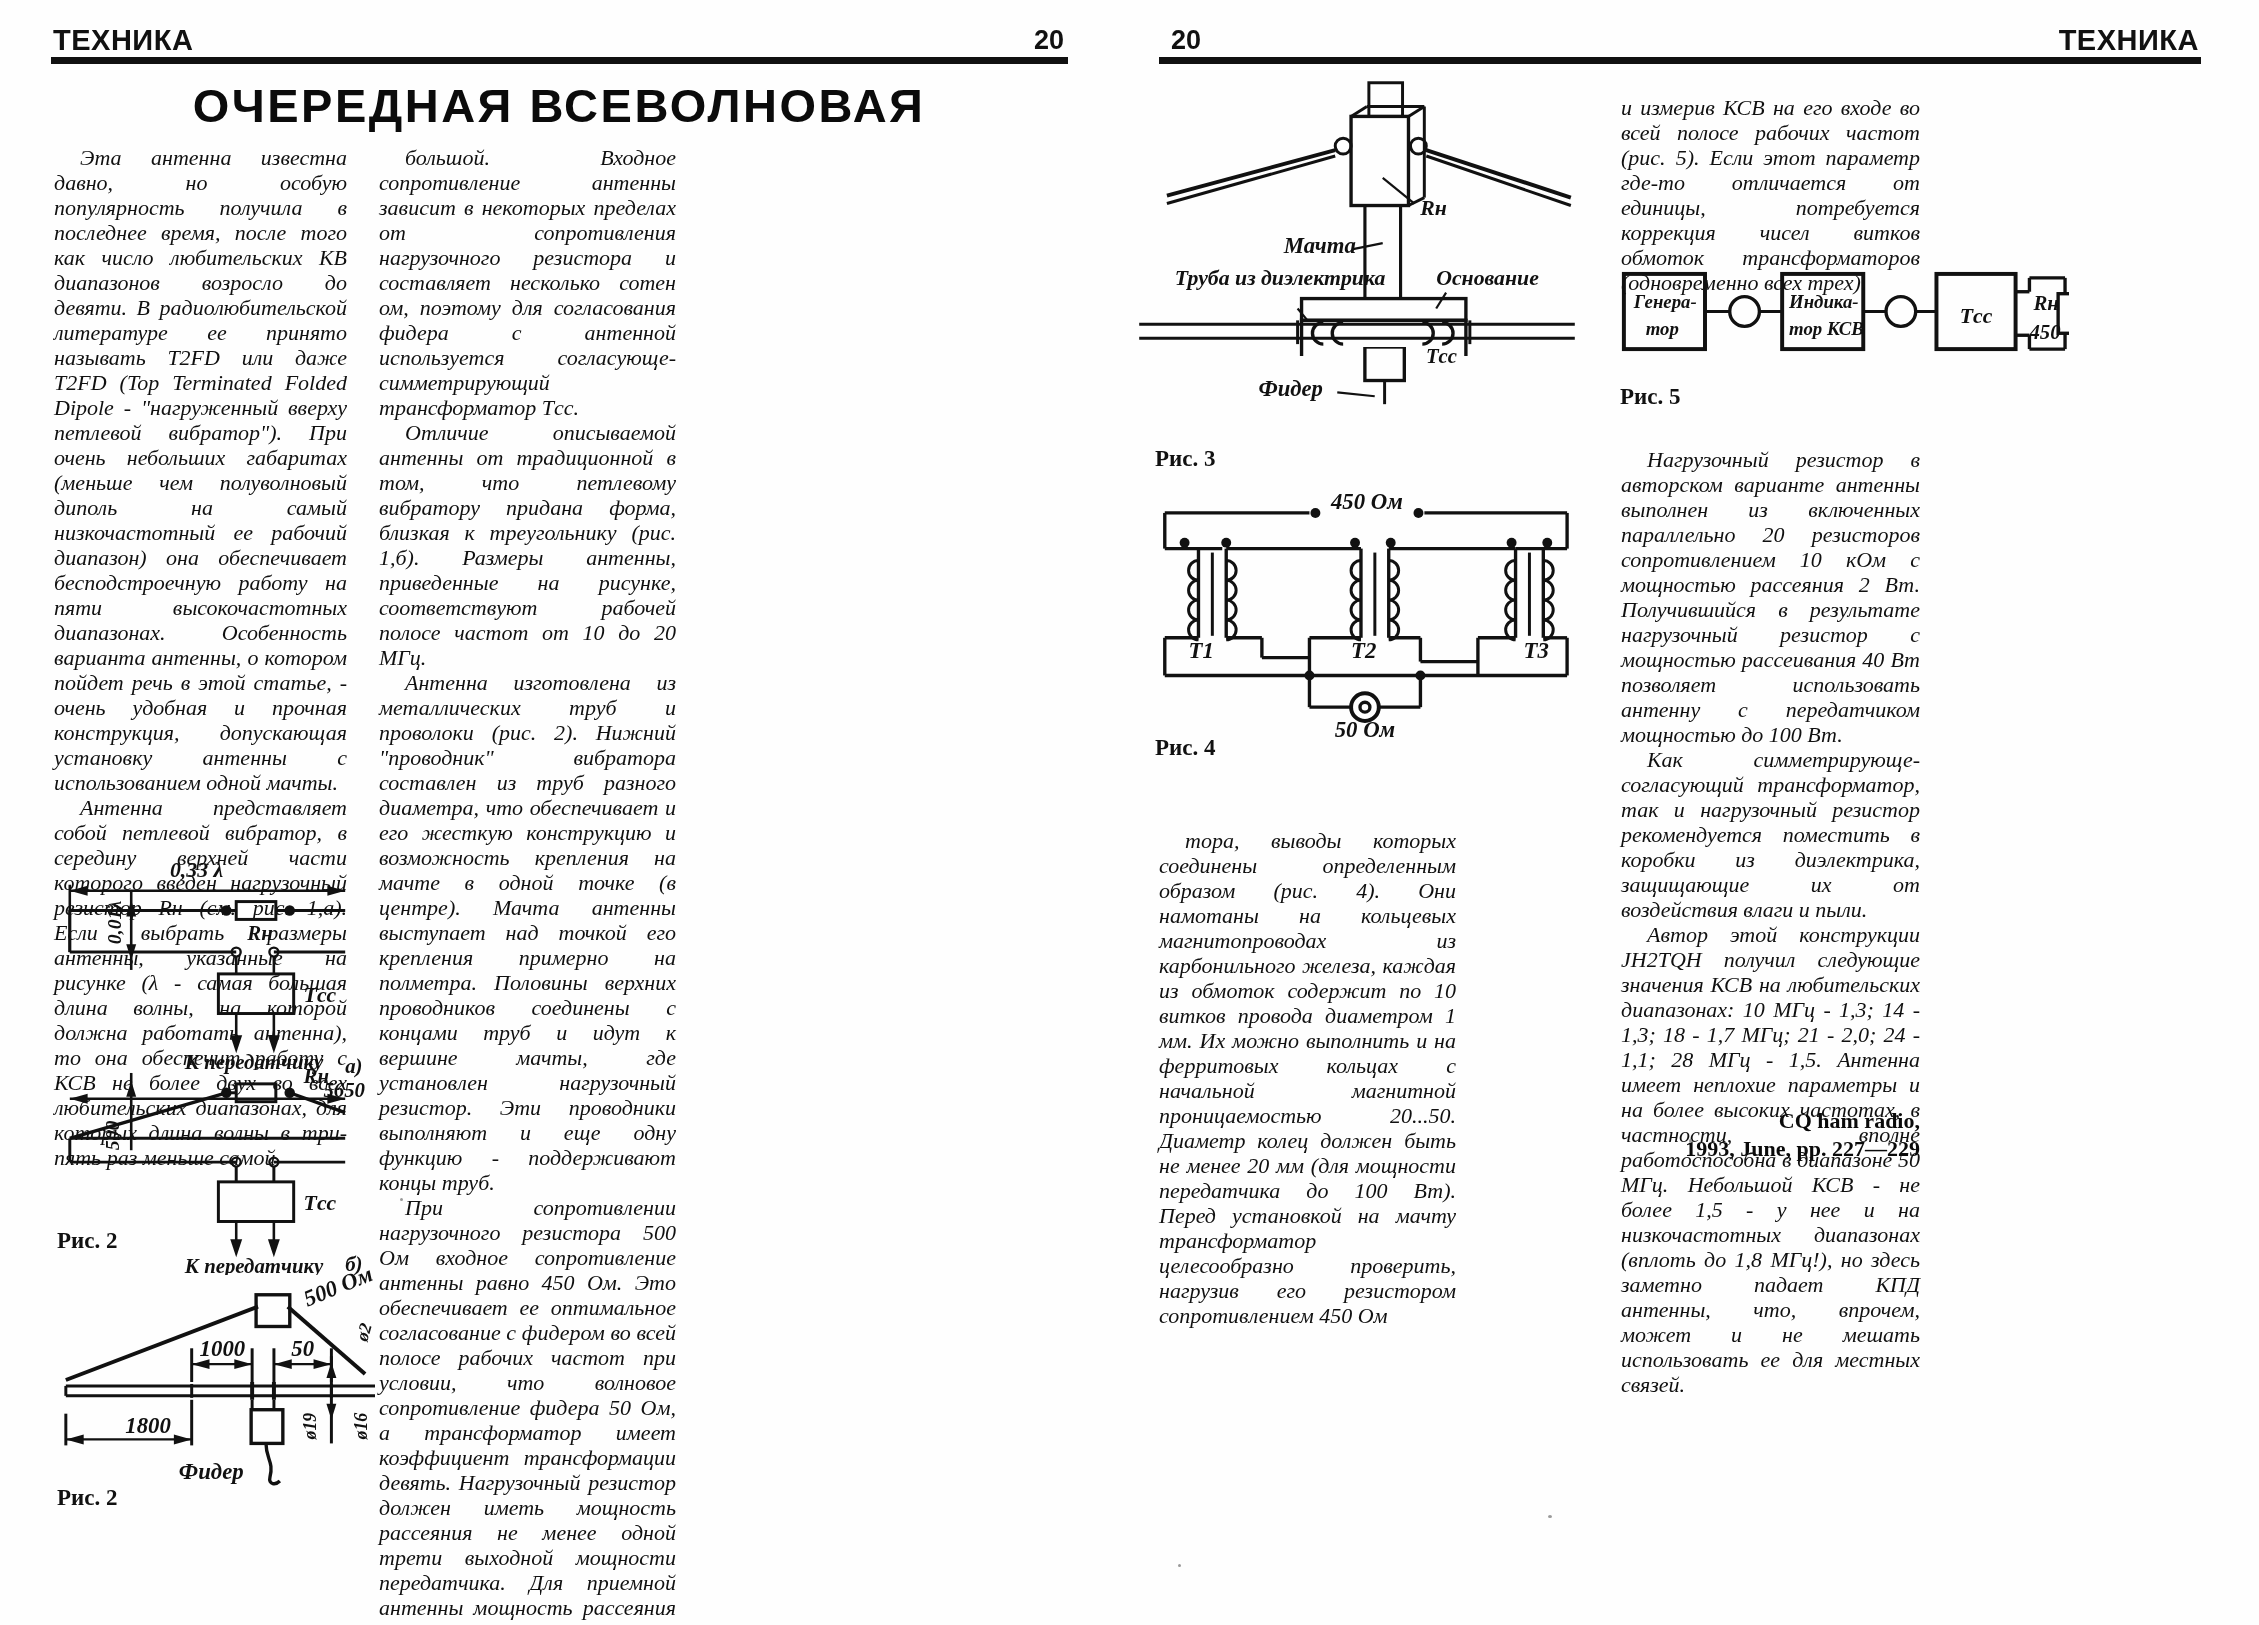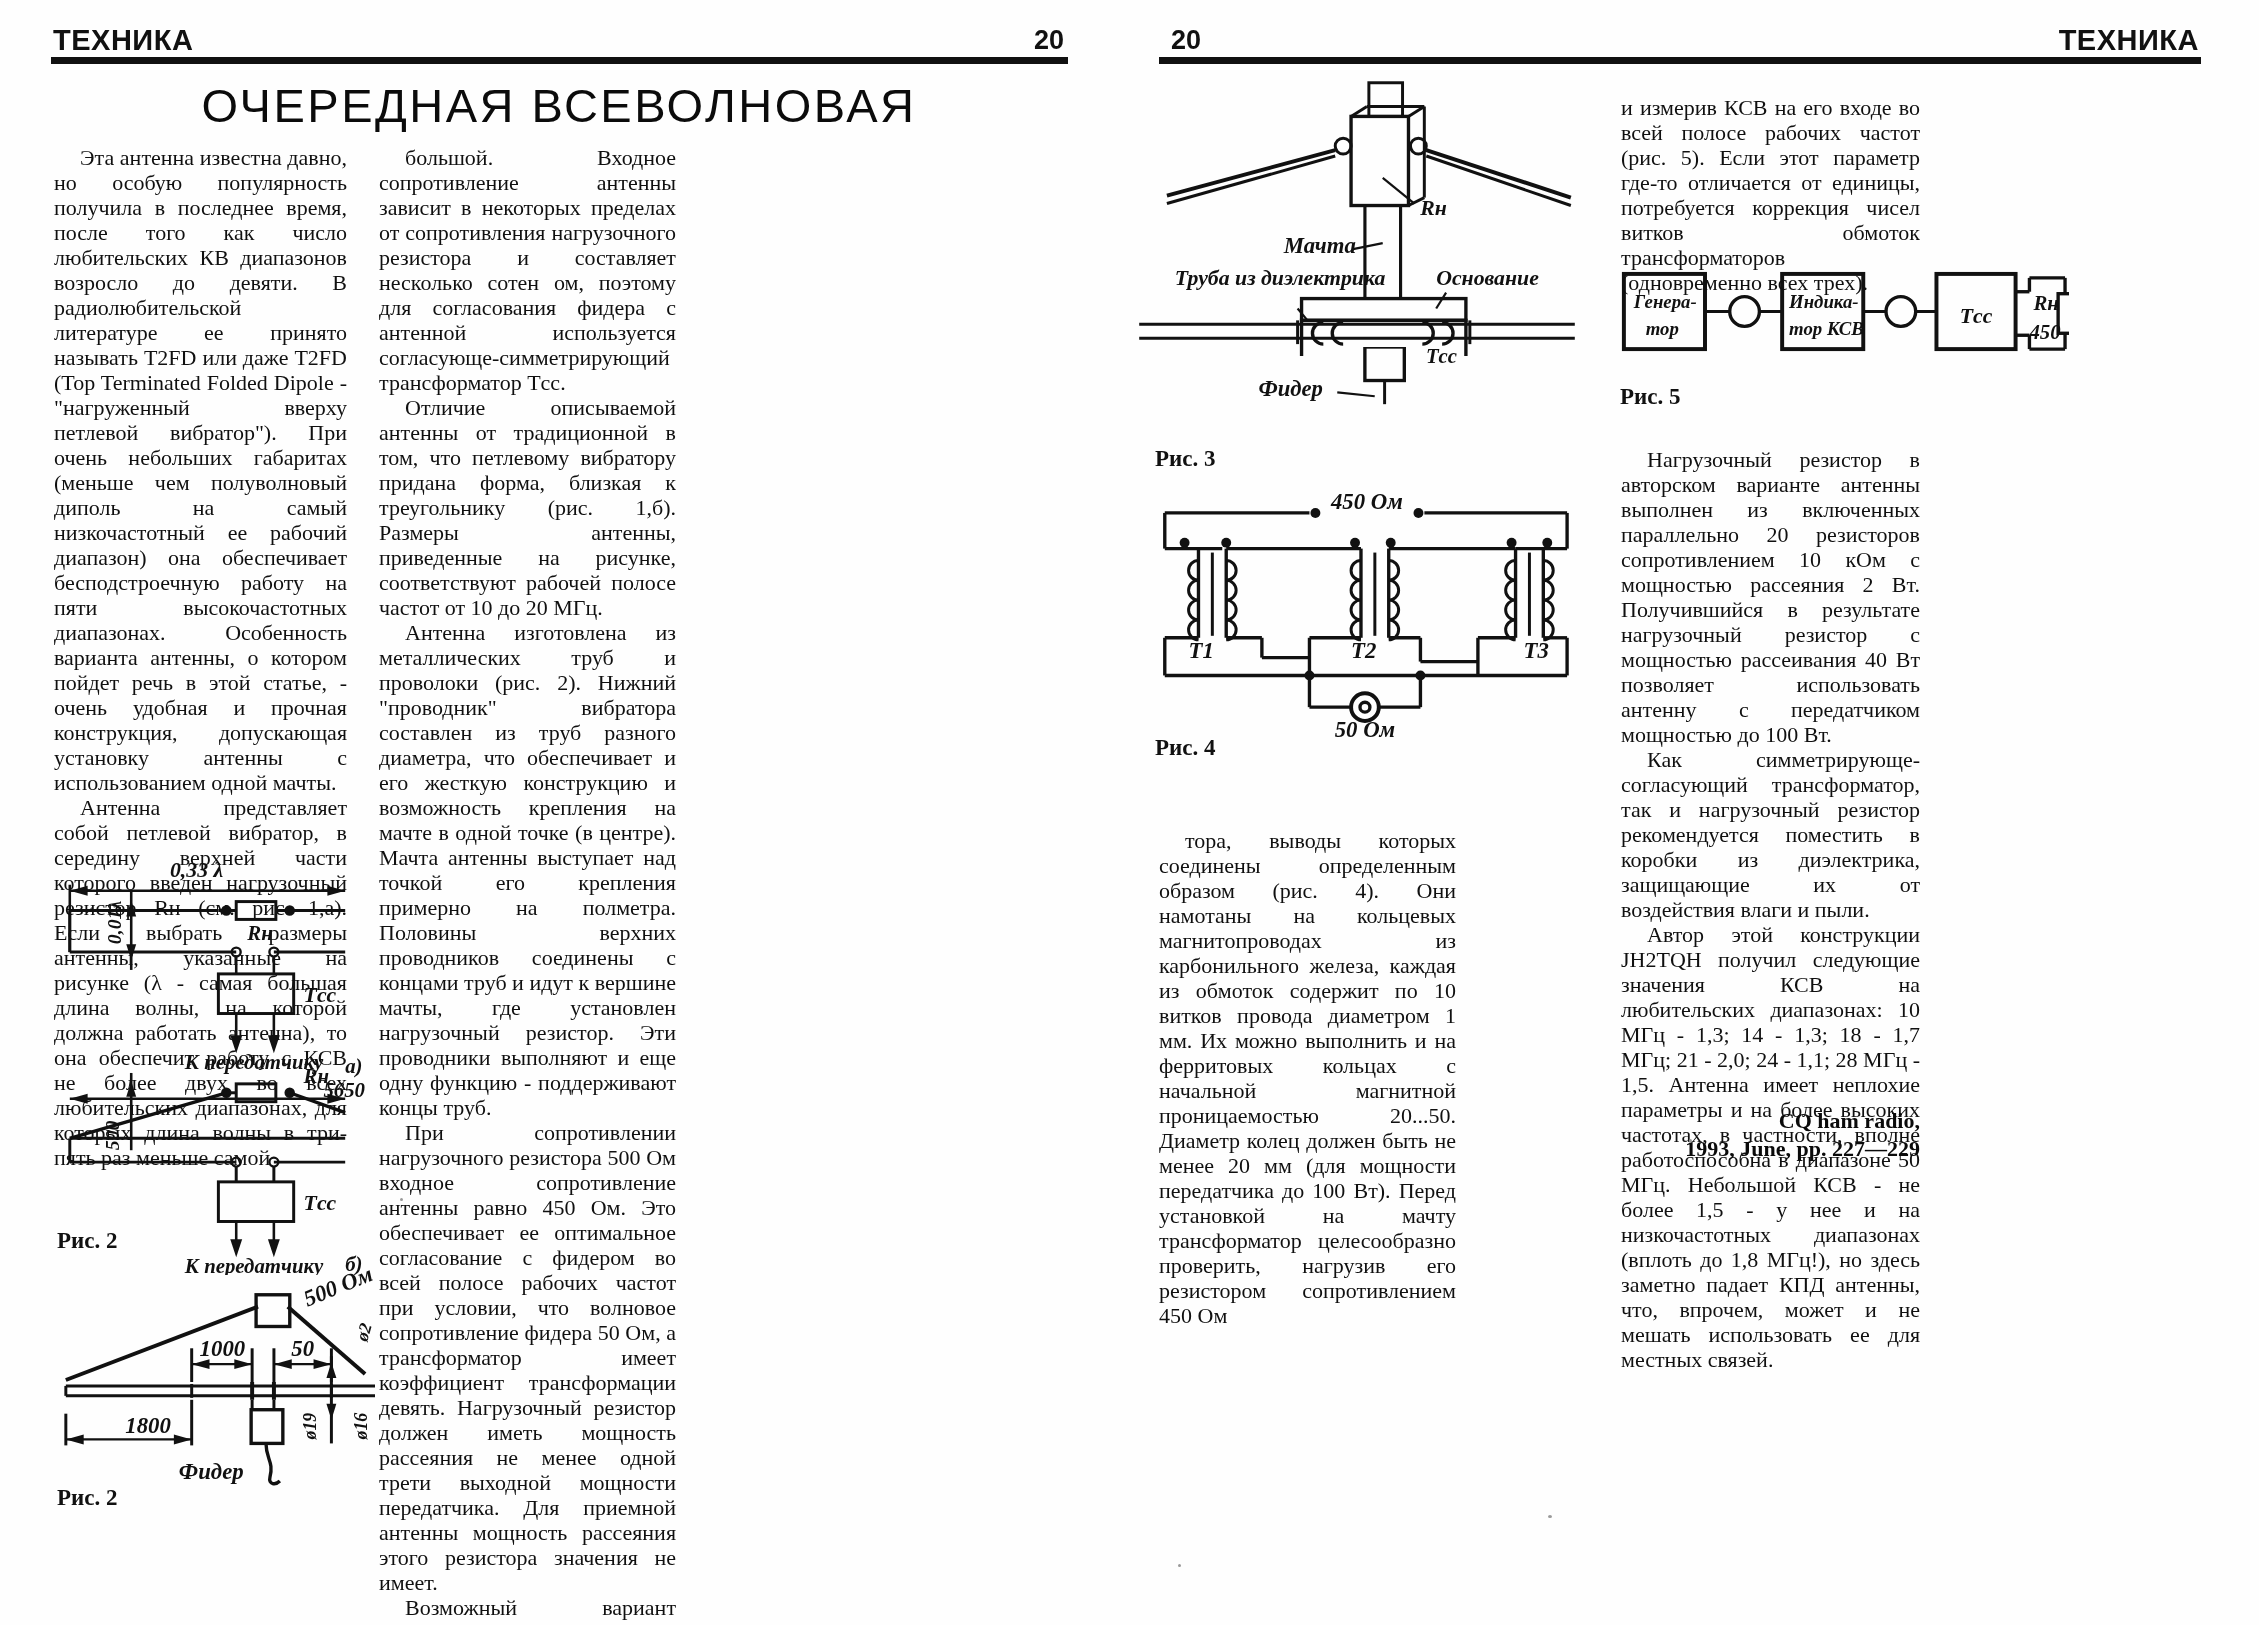--- a/index.html
+++ b/index.html
@@ -41,34 +41,35 @@
     font-weight:700;font-size:27px;color:#111;
   }
   .runhead .folio.atright{right:4px;}
   .runhead .folio.atleft{left:4px;margin-left:8px;}
 
   
   .headline{
     position:absolute;left:51px;width:1016px;top:81px;
     text-align:center;
     font-family:"Liberation Sans","DejaVu Sans",sans-serif;
-    font-weight:400;font-size:47px;letter-spacing:2.5px;
+    font-weight:700;font-size:47px;letter-spacing:2.5px;
     color:#0b0b0b;
     line-height:1.05;
   }
 
   
   .col{
     position:absolute;
     font-size:22px;
     line-height:25px;
     text-align:justify;
     text-justify:inter-word;
     color:#101010;
     hyphens:manual;
+    font-style:italic;
   }
   .col p{margin:0;text-indent:26px;}
   .col p.noind{text-indent:0;}
   .col p + p{margin-top:0;}
 
   #col1{left:54px;  top:145px; width:293px;}
   #col2{left:379px; top:145px; width:297px;}
   #col3{left:1158px;top:145px; width:297px;}
   #col4{left:1621px;top:95px;  width:299px;}
 

